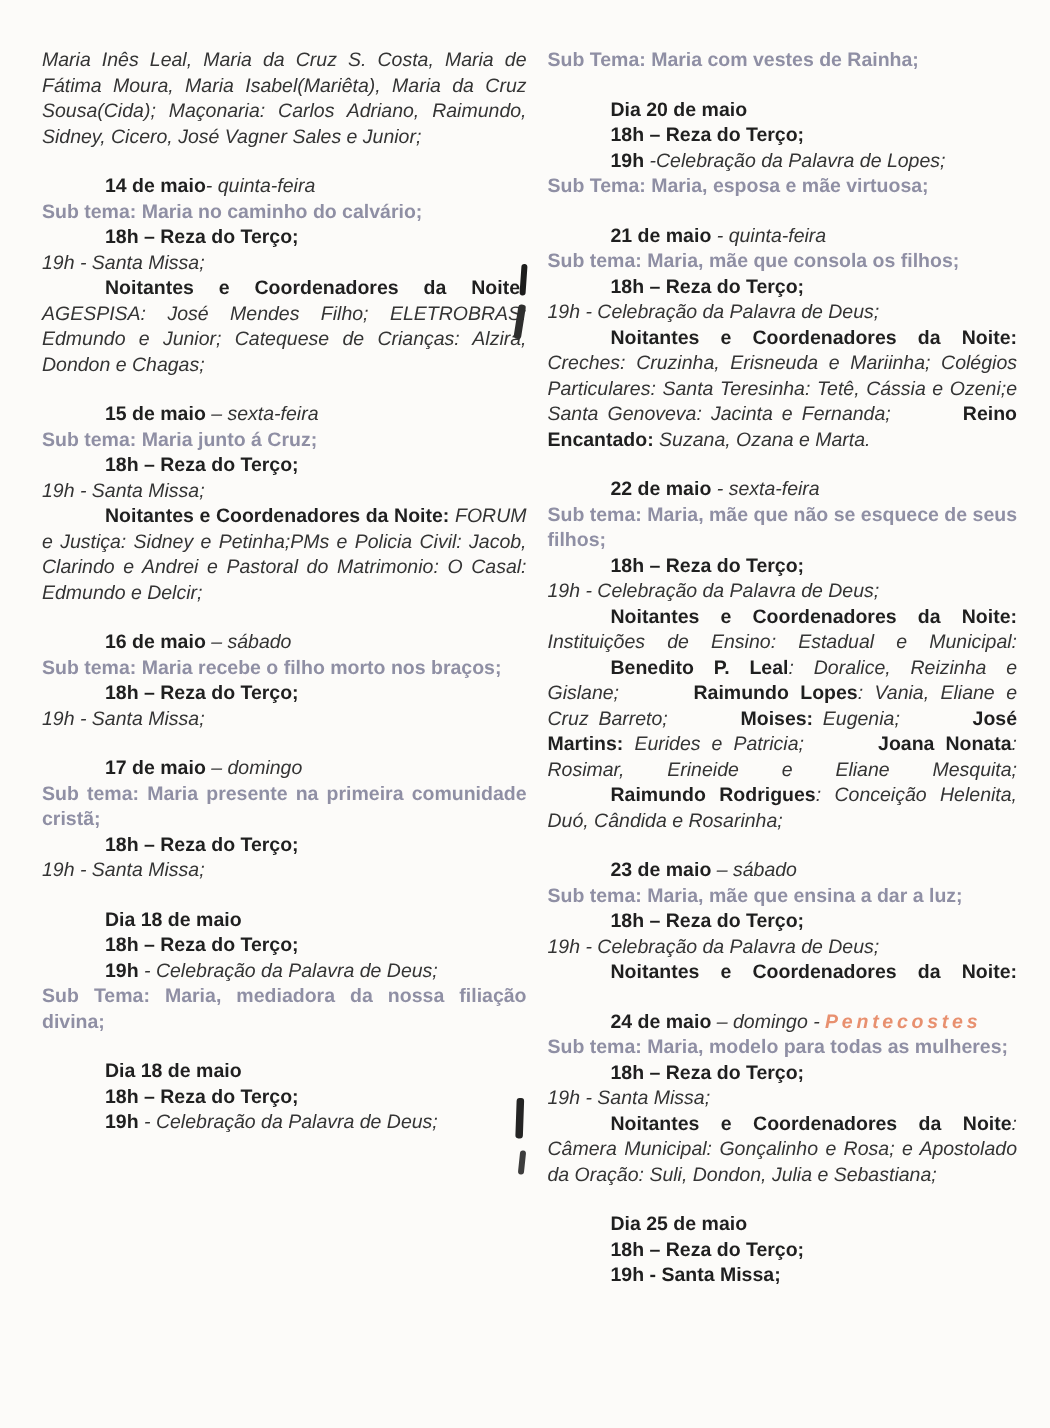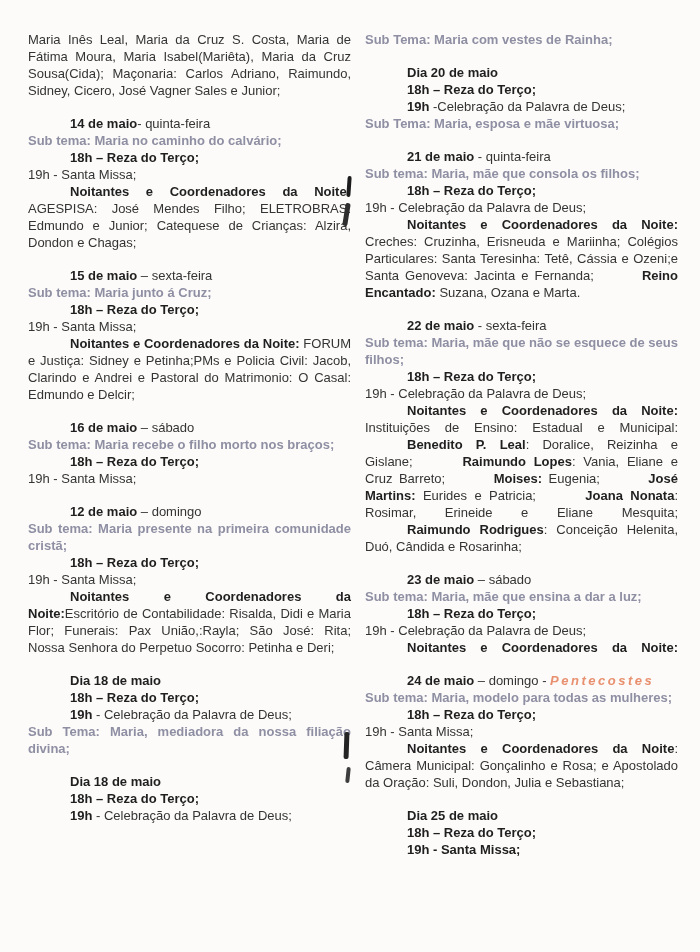--- a/index.html
+++ b/index.html
@@ -21,21 +21,21 @@
     font-size:13px;line-height:17px;color:var(--body);
     -webkit-font-smoothing:antialiased;
   }
   .col-left{left:28px;width:323px;}
   .col-right{left:365px;width:313px;}
   .block{margin-bottom:16px;}
   .line{min-height:17px;}
   .justify{text-align:justify;}
   .spread{text-align:justify;text-align-last:justify;}
   .s-b{font-weight:700;color:var(--head);margin-left:42px;}
-  .s-r{font-weight:400;color:var(--body);}
+  .s-r{font-weight:400;color:var(--body);font-style:italic;}
   .s-sub{font-weight:700;color:var(--sub);}
   .s-acc{font-weight:700;color:var(--acc);letter-spacing:2.5px;font-style:italic;}
   .artifact{position:absolute;border-radius:2px;}
   .a1{left:347px;top:176px;width:4px;height:21px;background:#1c1c1c;transform:rotate(4deg);}
   .a2{left:344px;top:203px;width:5px;height:23px;background:#2e2e2e;transform:rotate(9deg);}
   .a3{left:344px;top:732px;width:5px;height:27px;background:#242424;transform:rotate(2deg);}
   .a4{left:346px;top:767px;width:4px;height:16px;background:#3d3d3d;transform:rotate(6deg);}
 </style>
 </head>
 <body>
@@ -60,46 +60,45 @@
         <div class="line"><span class="s-r">19h - Santa Missa;</span></div>
         <div class="line justify"><span class="s-b">Noitantes e Coordenadores da Noite:</span><span class="s-r"> FORUM e Justiça: Sidney e Petinha;PMs e Policia Civil: Jacob, Clarindo e Andrei e Pastoral do Matrimonio: O Casal: Edmundo e Delcir;</span></div>
       </div>
       <div class="block">
         <div class="line"><span class="s-b">16 de maio</span><span class="s-r"> – sábado</span></div>
         <div class="line justify"><span class="s-sub">Sub tema: Maria recebe o filho morto nos braços;</span></div>
         <div class="line"><span class="s-b">18h – Reza do Terço;</span></div>
         <div class="line"><span class="s-r">19h - Santa Missa;</span></div>
       </div>
       <div class="block">
-        <div class="line"><span class="s-b">12 de maio</span><span class="s-r"> – domingo</span></div>
+        <div class="line"><span class="s-b">17 de maio</span><span class="s-r"> – domingo</span></div>
         <div class="line justify"><span class="s-sub">Sub tema: Maria presente na primeira comunidade cristã;</span></div>
         <div class="line"><span class="s-b">18h – Reza do Terço;</span></div>
         <div class="line"><span class="s-r">19h - Santa Missa;</span></div>
-        <div class="line justify"><span class="s-b">Noitantes e Coordenadores da Noite:</span><span class="s-r">Escritório de Contabilidade: Risalda, Didi e Maria Flor; Funerais: Pax União,:Rayla; São José: Rita; Nossa Senhora do Perpetuo Socorro: Petinha e Deri;</span></div>
       </div>
       <div class="block">
         <div class="line"><span class="s-b">Dia 18 de maio</span></div>
         <div class="line"><span class="s-b">18h – Reza do Terço;</span></div>
         <div class="line"><span class="s-b">19h</span><span class="s-r"> - Celebração da Palavra de Deus;</span></div>
         <div class="line justify"><span class="s-sub">Sub Tema: Maria, mediadora da nossa filiação divina;</span></div>
       </div>
       <div class="block">
         <div class="line"><span class="s-b">Dia 18 de maio</span></div>
         <div class="line"><span class="s-b">18h – Reza do Terço;</span></div>
         <div class="line"><span class="s-b">19h</span><span class="s-r"> - Celebração da Palavra de Deus;</span></div>
       </div>
     </div>
   <div class="col col-right">
       <div class="block">
         <div class="line"><span class="s-sub">Sub Tema: Maria com vestes de Rainha;</span></div>
       </div>
       <div class="block">
         <div class="line"><span class="s-b">Dia 20 de maio</span></div>
         <div class="line"><span class="s-b">18h – Reza do Terço;</span></div>
-        <div class="line"><span class="s-b">19h</span><span class="s-r"> -Celebração da Palavra de Deus;</span></div>
+        <div class="line"><span class="s-b">19h</span><span class="s-r"> -Celebração da Palavra de Lopes;</span></div>
         <div class="line"><span class="s-sub">Sub Tema: Maria, esposa e mãe virtuosa;</span></div>
       </div>
       <div class="block">
         <div class="line"><span class="s-b">21 de maio</span><span class="s-r"> - quinta-feira</span></div>
         <div class="line"><span class="s-sub">Sub tema: Maria, mãe que consola os filhos;</span></div>
         <div class="line"><span class="s-b">18h – Reza do Terço;</span></div>
         <div class="line"><span class="s-r">19h - Celebração da Palavra de Deus;</span></div>
         <div class="line justify"><span class="s-b">Noitantes e Coordenadores da Noite:</span><span class="s-r"> Creches: Cruzinha, Erisneuda e Mariinha; Colégios Particulares: Santa Teresinha: Tetê, Cássia e Ozeni;e Santa Genoveva: Jacinta e Fernanda; </span><span class="s-b">Reino Encantado:</span><span class="s-r"> Suzana, Ozana e Marta.</span></div>
       </div>
       <div class="block">

